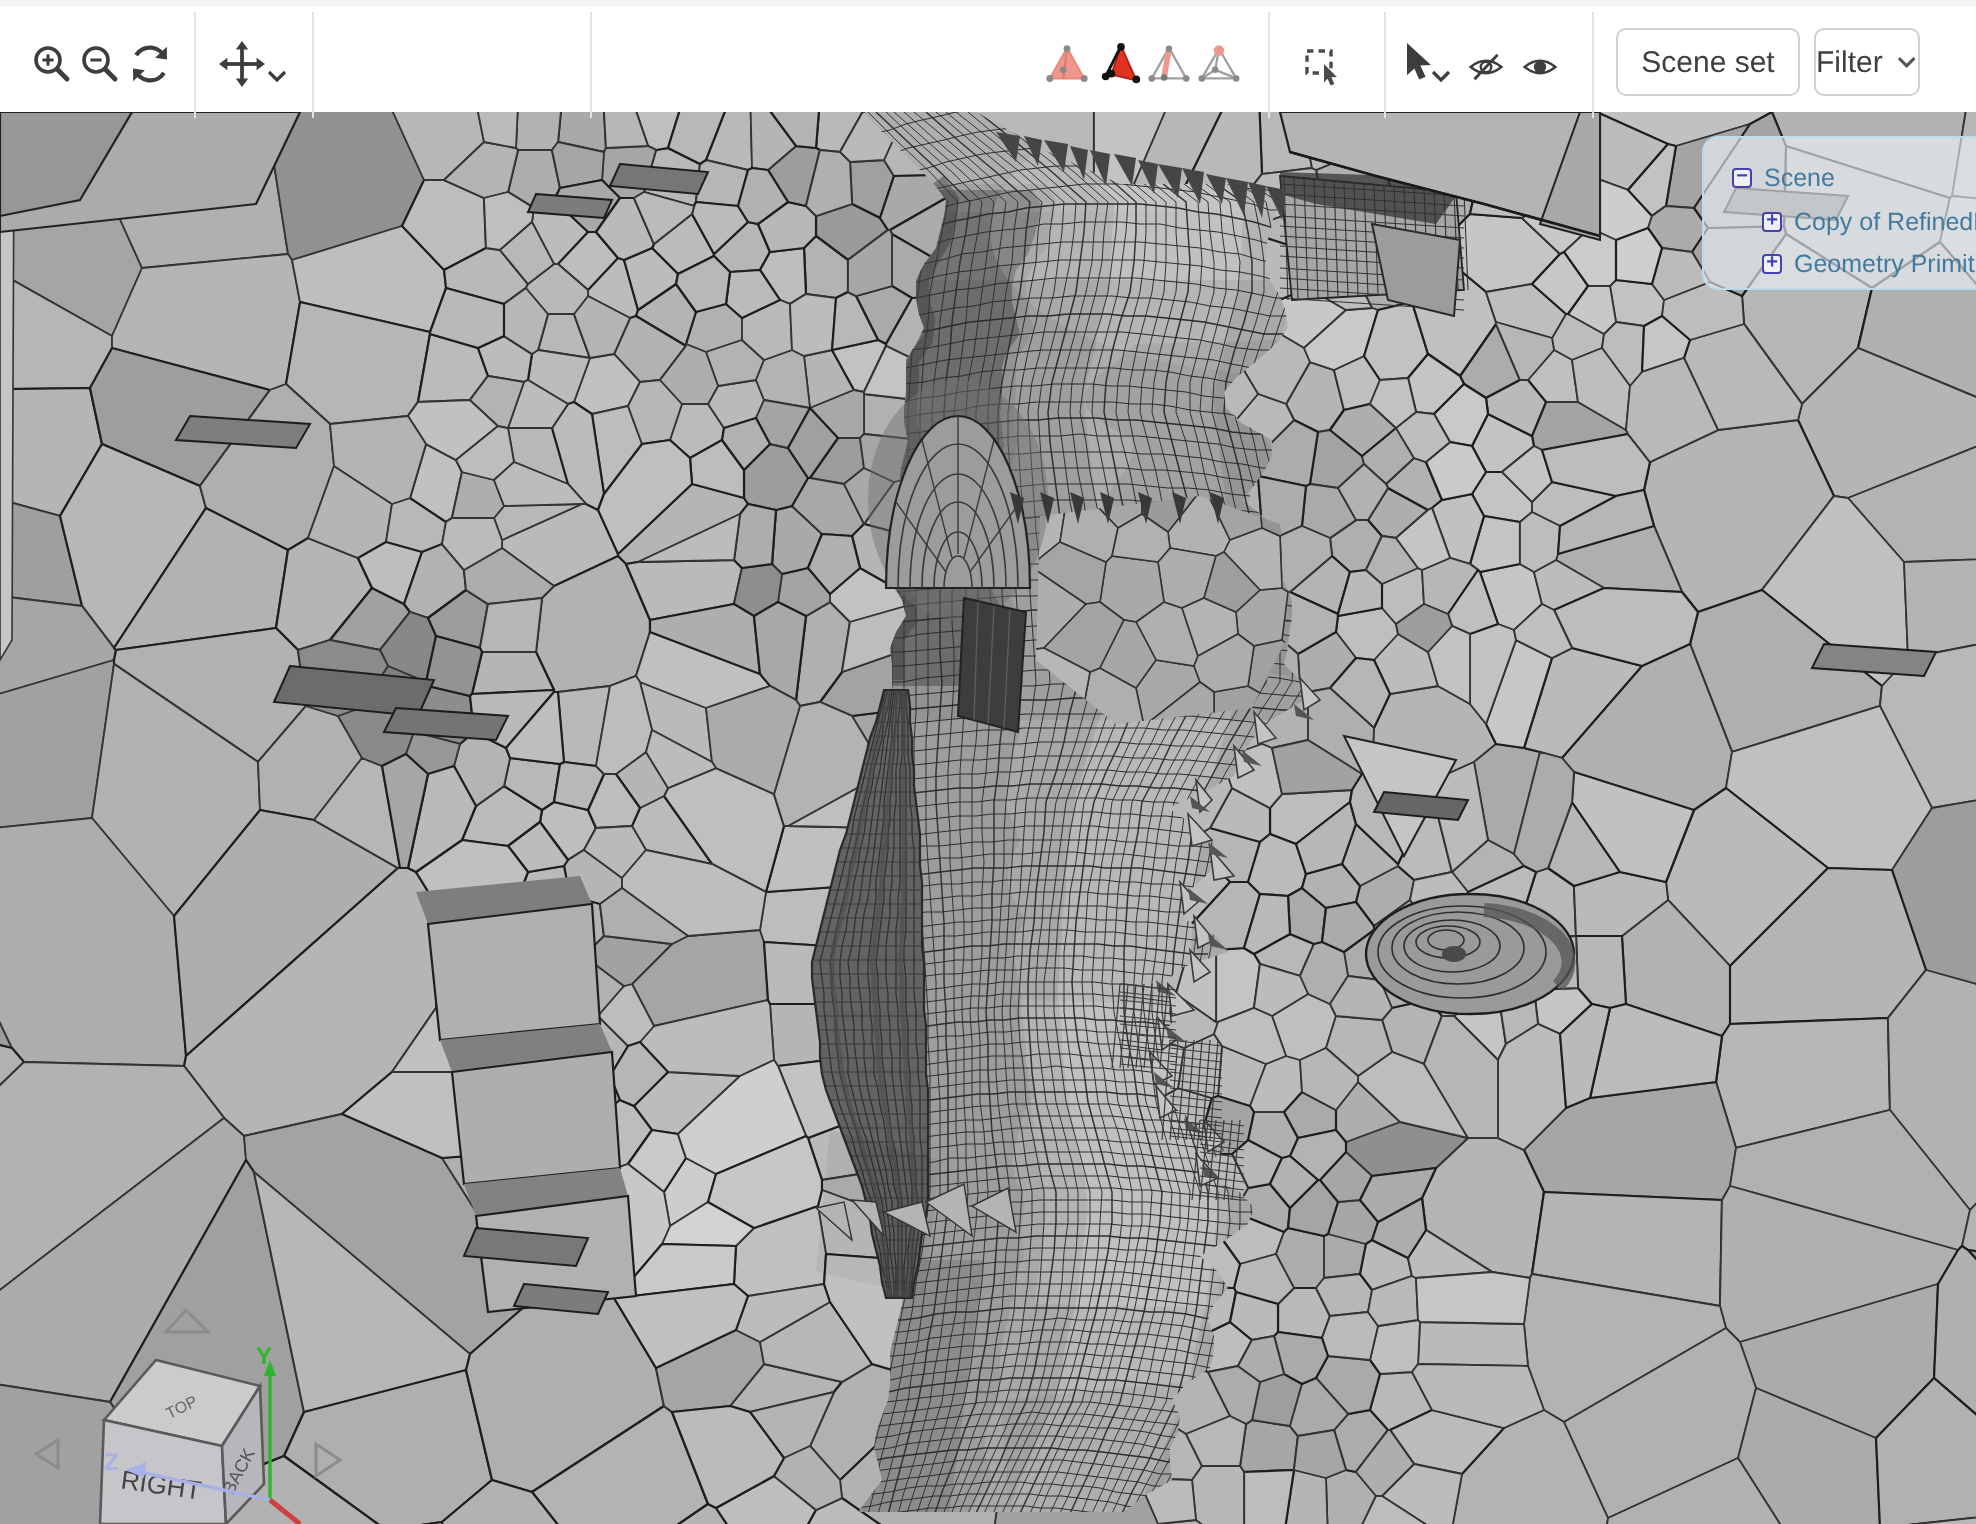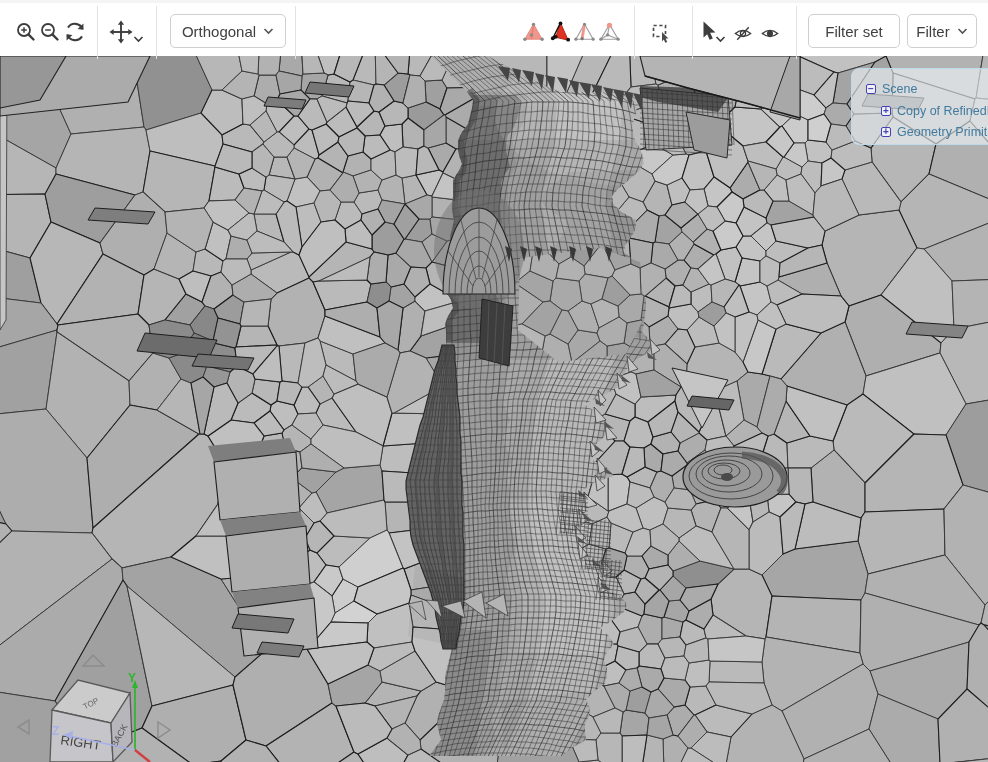--- a/index.html
+++ b/index.html
@@ -1176,23 +1176,20 @@
             <polygon points="12,0.5 8.9,4.7 15.1,4.7"></polygon>
             <polygon points="12,23.5 8.9,19.3 15.1,19.3"></polygon>
             <polygon points="0.5,12 4.7,8.9 4.7,15.1"></polygon>
             <polygon points="23.5,12 19.3,8.9 19.3,15.1"></polygon>
           </g>
         </svg></div>
   <div class="ic" style="left:133px;top:26px"><svg width="11" height="7" viewBox="0 0 11 7">
           <path d="M1.5 1 L5.5 5 L9.5 1" fill="none" stroke="#3d3d3d" stroke-width="1.6"></path>
         </svg></div>
   <div class="sep" style="left:156px"></div>
-  <div class="obtn" style="left:170px;width:116px">Orthogonal<svg class="chev" width="11" height="7" viewBox="0 0 11 7">
-          <path d="M1.5 1 L5.5 5 L9.5 1" fill="none" stroke="#555" stroke-width="1.6"></path>
-        </svg></div>
   <div class="sep" style="left:295px"></div>
   <div class="ic" style="left:522px;top:19px"><svg width="23" height="22" viewBox="0 0 24 23">
           <polygon points="12,2 21,18 3,18" fill="#f1968b" stroke="#e8887a" stroke-width="1"></polygon>
           <path d="M12,2 L10,18" stroke="#d97b6e" stroke-width="1"></path>
           <circle cx="12" cy="2.5" r="1.8" fill="#8a8a8a"></circle>
           <circle cx="21" cy="18" r="1.8" fill="#8a8a8a"></circle>
           <circle cx="3" cy="18" r="1.8" fill="#8a8a8a"></circle>
           <circle cx="10" cy="13.5" r="1.8" fill="#8a8a8a"></circle>
         </svg></div>
   <div class="ic" style="left:549px;top:18px"><svg width="23" height="23" viewBox="0 0 24 24">
@@ -1234,22 +1231,22 @@
   <div class="ic" style="left:733px;top:23px"><svg width="20" height="15" viewBox="0 0 26 19">
           <path d="M3 9.5 Q13 1.5 23 9.5 Q13 17.5 3 9.5 Z" fill="none" stroke="#3d3d3d" stroke-width="1.6"></path>
           <circle cx="13" cy="9.5" r="3.4" fill="none" stroke="#3d3d3d" stroke-width="1.6"></circle>
           <line x1="20.5" y1="1.5" x2="5.5" y2="17.5" stroke="#3d3d3d" stroke-width="1.8"></line>
         </svg></div>
   <div class="ic" style="left:760px;top:23px"><svg width="20" height="15" viewBox="0 0 26 19">
           <path d="M3 9.5 Q13 1.5 23 9.5 Q13 17.5 3 9.5 Z" fill="none" stroke="#3d3d3d" stroke-width="1.6"></path>
           <circle cx="13" cy="9.5" r="4" fill="#3d3d3d"></circle>
         </svg></div>
   <div class="sep" style="left:796px"></div>
-  <div class="obtn" style="left:808px;width:92px">Filter set</div>
-  <div class="obtn" style="left:907px;width:70px">Filter<svg class="chev" width="11" height="7" viewBox="0 0 11 7">
+  <div class="obtn" style="left:808px;width:92px">Scene set</div>
+  <div class="obtn" style="left:907px;width:53px">Filter<svg class="chev" width="11" height="7" viewBox="0 0 11 7">
           <path d="M1.5 1 L5.5 5 L9.5 1" fill="none" stroke="#555" stroke-width="1.6"></path>
         </svg></div>
 </div>
 <div id="panel">
   <div class="trow" style="margin:10px 0 0 14px"><span class="tico">−</span>Scene</div>
   <div class="trow" style="margin:2px 0 0 29px"><span class="tico">+</span>Copy of RefinedMod</div>
   <div class="trow" style="margin:1px 0 0 29px"><span class="tico">+</span>Geometry Primitives</div>
 </div>
 </div>
 

